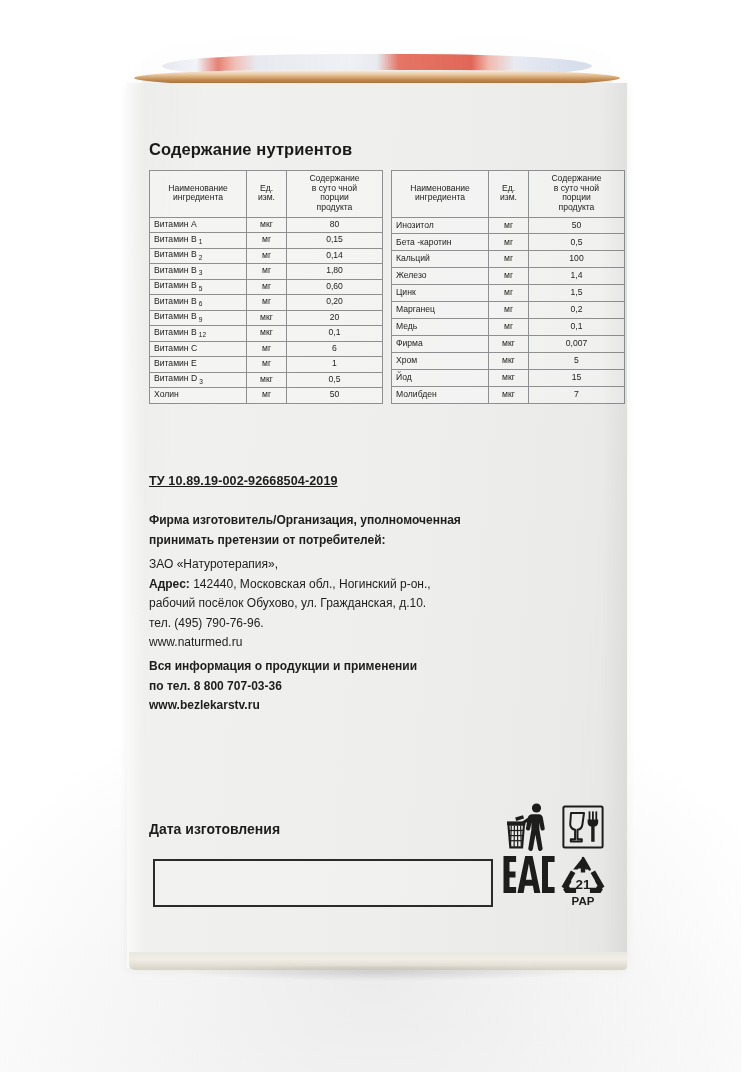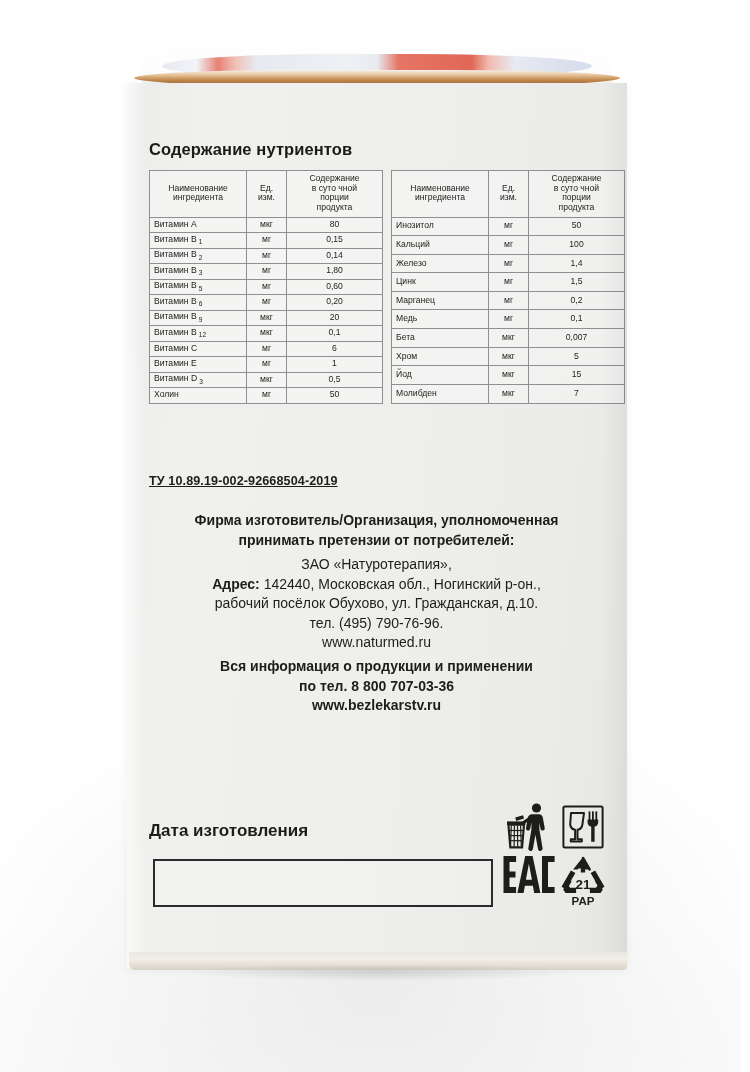--- a/index.html
+++ b/index.html
@@ -98,30 +98,30 @@
   col.c-unit{ width:40px; }
   col.c-val { width:96px; }
   .sub{ font-size:6.6px; vertical-align:sub; padding-left:2px; }
   .hdr-multi{ display:block; }
 
   
   .tu{
     position:absolute; left:22px; top:391px;
     font-size:12.6px; font-weight:bold; letter-spacing:.1px;text-decoration:underline;
   }
-  .blk{ position:absolute; left:22px; font-size:14px; line-height:19.6px;text-align:center; }
+  .blk{ position:absolute; left:22px; font-size:12px; line-height:19.6px; }
   .blk.b1{ top:428px; font-weight:bold; width:455px; }
   .blk.b2{ top:472px; width:455px; }
   .blk.b3{ top:574px; font-weight:bold; width:455px; }
   .b2 b, .b2 strong{ font-weight:bold; }
 
   
   .date-label{
     position:absolute; left:22px; top:738px;
-    font-size:17px; font-weight:bold;
+    font-size:14px; font-weight:bold;
   }
   .date-box{
     position:absolute; left:26px; top:776px; width:340px; height:48px;
     border:2.6px solid #2b2b2b; background:rgba(255,255,255,0.18);
   }
 
   
   .icons{ position:absolute; left:378px; top:720px; width:104px; height:112px; }
   .ic{ position:absolute; }
   .ic.tidy { left:0px;  top:0px;  width:46px; height:48px; }
@@ -259,20 +259,25 @@
               </th>
             </tr>
           </thead>
           <tbody>
               <tr>
                 <td class="name">Инозитол</td>
                 <td>мг</td>
                 <td>50</td>
               </tr>
               <tr>
+                <td class="name">Бета -каротин</td>
+                <td>мг</td>
+                <td>0,5</td>
+              </tr>
+              <tr>
                 <td class="name">Кальций</td>
                 <td>мг</td>
                 <td>100</td>
               </tr>
               <tr>
                 <td class="name">Железо</td>
                 <td>мг</td>
                 <td>1,4</td>
               </tr>
               <tr>
@@ -284,21 +289,21 @@
                 <td class="name">Марганец</td>
                 <td>мг</td>
                 <td>0,2</td>
               </tr>
               <tr>
                 <td class="name">Медь</td>
                 <td>мг</td>
                 <td>0,1</td>
               </tr>
               <tr>
-                <td class="name">Бета</td>
+                <td class="name">Фирма</td>
                 <td>мкг</td>
                 <td>0,007</td>
               </tr>
               <tr>
                 <td class="name">Хром</td>
                 <td>мкг</td>
                 <td>5</td>
               </tr>
               <tr>
                 <td class="name">Йод</td>

